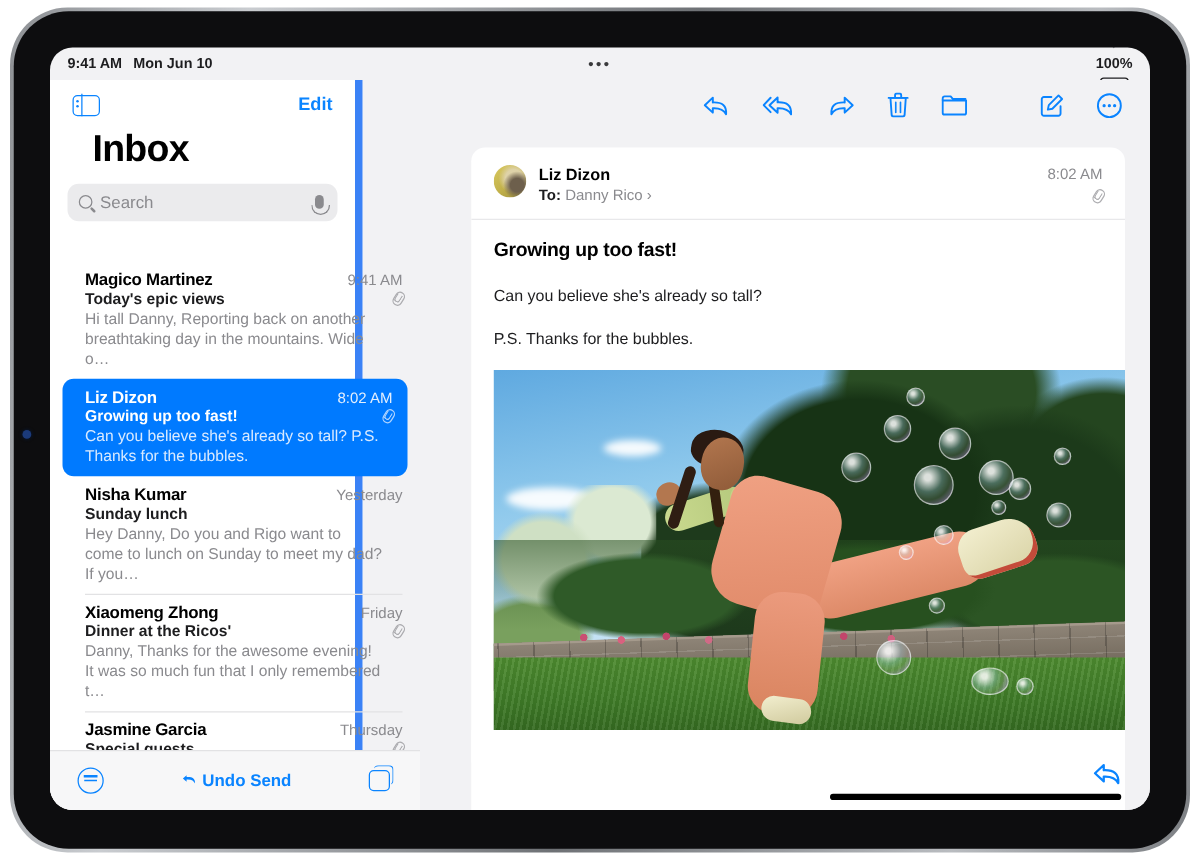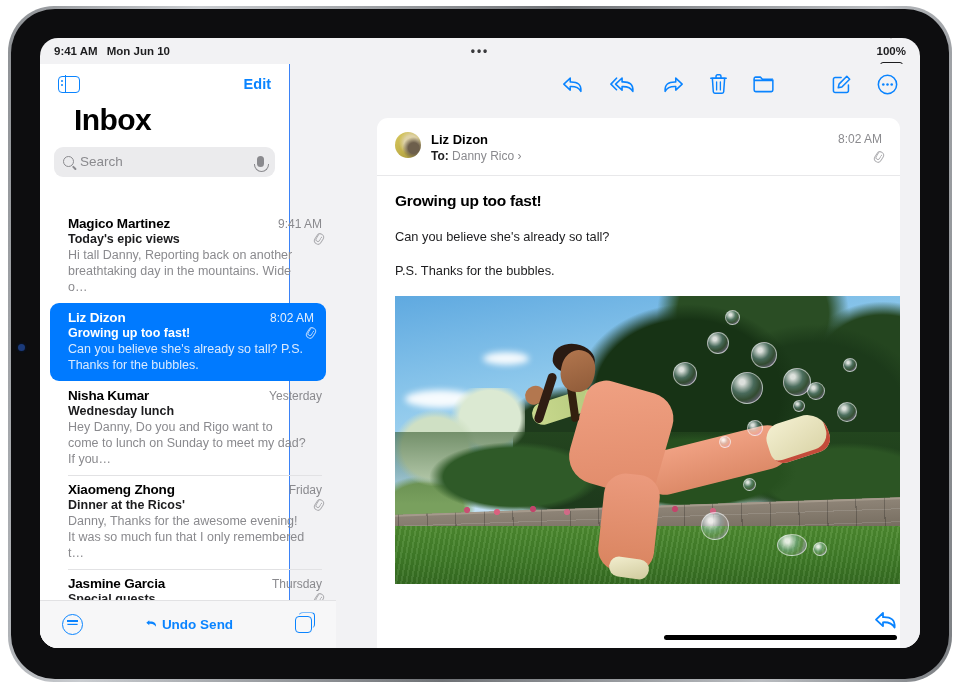--- a/index.html
+++ b/index.html
@@ -54,21 +54,21 @@
   }
   .batt::after {
     content: ""; position: absolute; right: -3.2px; top: 3px;
     width: 2px; height: 4px; background: #1d1d1f; border-radius: 0 1px 1px 0;
   }
   .batt i { display: block; height: 100%; background: #1d1d1f; border-radius: 1.5px; }
 
   
   .sidebar {
     position: absolute; left: 0; top: 26px; width: 250px; height: 584px;
-    background: #ffffff; border-right: 1px solid #3b82f6;
+    background: #ffffff; border-right: 6px solid #3b82f6;
   }
   .detail {
     position: absolute; left: 297px; top: 26px; width: 583px; height: 584px;
     background: #f2f2f4;
   }
 
   
   .sb-toprow { height: 40px; display: flex; align-items: center; justify-content: space-between; padding: 0 18px; }
   .icon-btn { background: none; border: none; cursor: pointer; display: flex; align-items: center; }
   .sidebar-toggle { width: 22px; height: 17px; border: 1.8px solid #0a84ff; border-radius: 4px; position: relative; }
@@ -369,21 +369,21 @@
         </div>
         <div class="preview">Can you believe she's already so tall? P.S. Thanks for the bubbles.</div>
       </div>
 
       <div class="mailrow">
         <div class="row-line1">
           <span class="sender">Nisha Kumar</span>
           <span class="when">Yesterday</span>
         </div>
         <div class="row-line2">
-          <span class="subject">Wednesday lunch</span>
+          <span class="subject">Sunday lunch</span>
         </div>
         <div class="preview">Hey Danny, Do you and Rigo want to come to lunch on Sunday to meet my dad? If you…</div>
       </div>
 
       <div class="mailrow">
         <div class="row-line1">
           <span class="sender">Xiaomeng Zhong</span>
           <span class="when">Friday</span>
         </div>
         <div class="row-line2">

